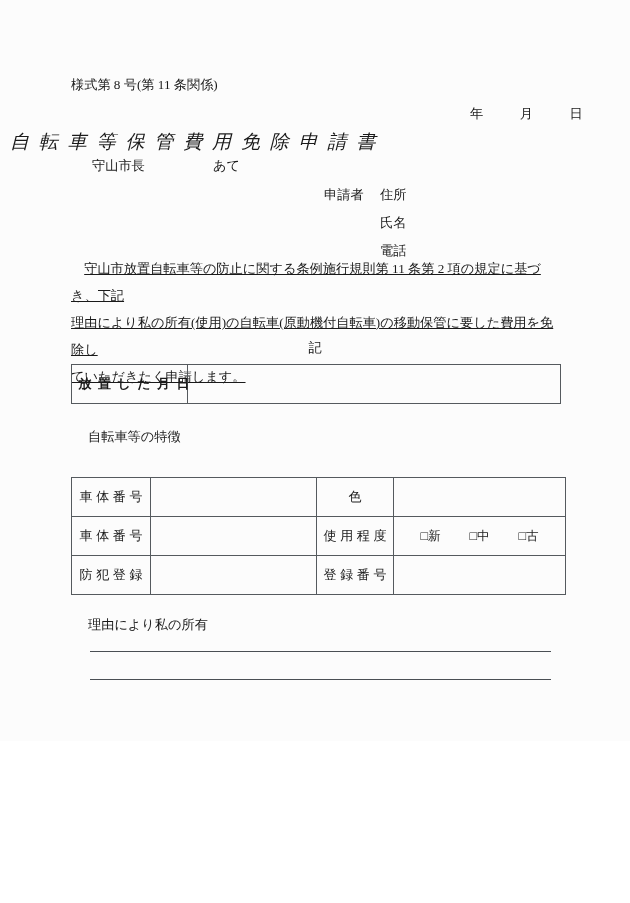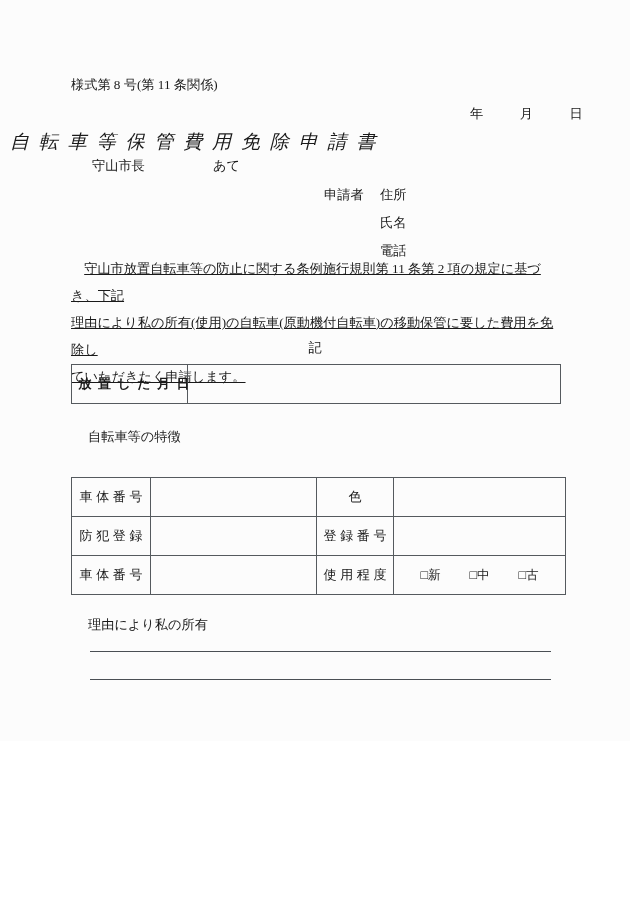--- a/index.html
+++ b/index.html
@@ -230,44 +230,44 @@
           <span class="inner tight">車体番号</span>
         </td>
         <td class="c2"></td>
         <td class="lbl c3">
           <span class="inner plain">色</span>
         </td>
         <td class="c4"></td>
       </tr>
       <tr>
         <td class="lbl c1">
-          <span class="inner tight">防犯登録</span>
-        </td>
-        <td class="c2"></td>
-        <td class="lbl c3">
-          <span class="inner tight">登録番号</span>
-        </td>
-        <td class="c4"></td>
-      </tr>
-      <tr>
-        <td class="lbl c1">
           <span class="inner tight">車体番号</span>
         </td>
         <td class="c2"></td>
         <td class="lbl c3">
           <span class="inner tight">使用程度</span>
         </td>
         <td class="c4">
           <div class="cond-cell">
             <span class="opt"><span>□</span><span>新</span></span>
             <span class="opt"><span>□</span><span>中</span></span>
             <span class="opt"><span>□</span><span>古</span></span>
           </div>
         </td>
       </tr>
+      <tr>
+        <td class="lbl c1">
+          <span class="inner tight">防犯登録</span>
+        </td>
+        <td class="c2"></td>
+        <td class="lbl c3">
+          <span class="inner tight">登録番号</span>
+        </td>
+        <td class="c4"></td>
+      </tr>
     </tbody>
   </table>
 
   <div class="abs reason-caption nowrap">理由により私の所有</div>
   <div class="rule rule-1"></div>
   <div class="rule rule-2"></div>
 
 </div>
 
 </body></html>

